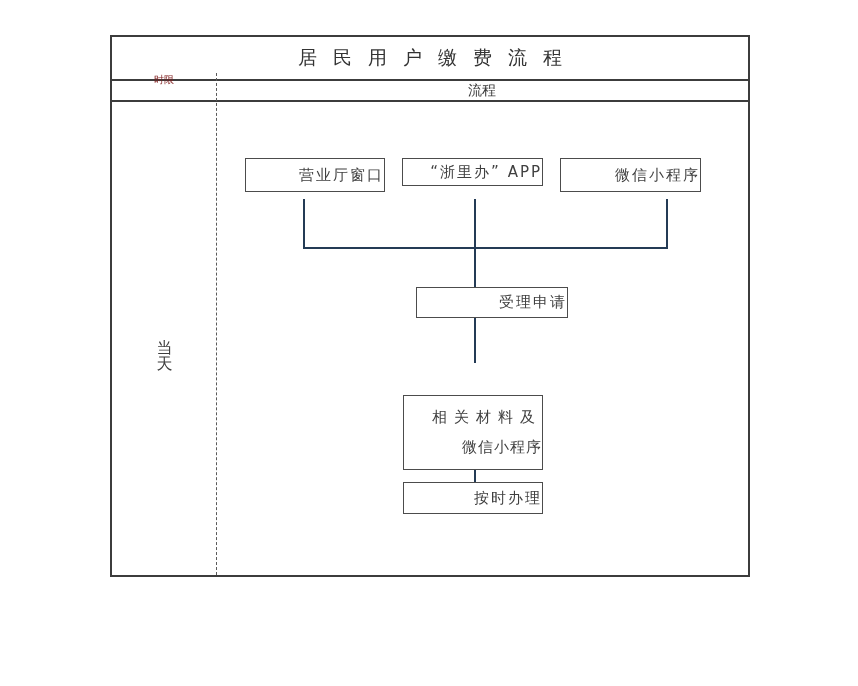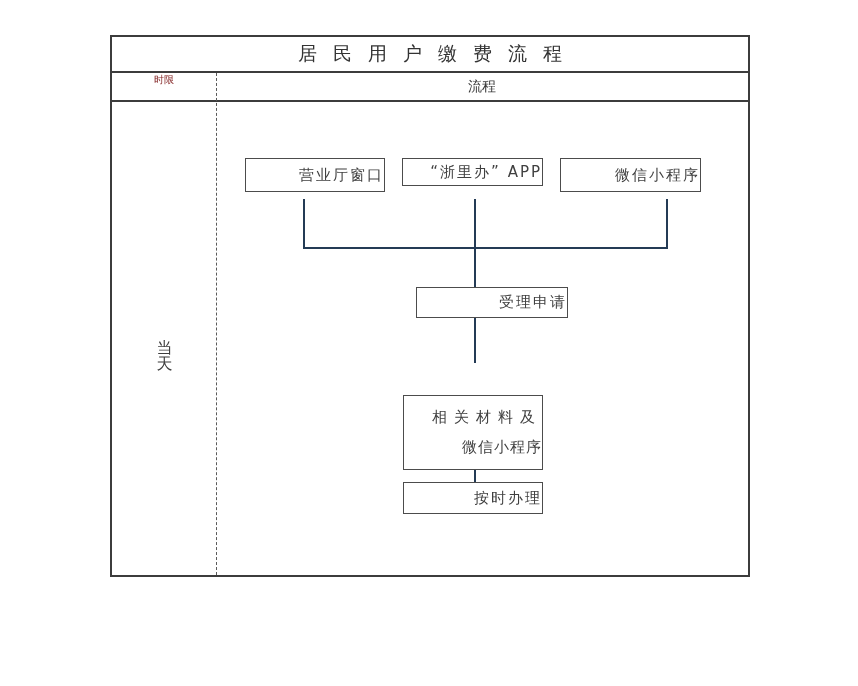--- a/index.html
+++ b/index.html
@@ -17,21 +17,21 @@
   .table {
     position: absolute;
     left: 110px; top: 35px;
     width: 640px; height: 542px;
     border: 2px solid #3c3c3c;
     background: #ffffff;
   }
 
   .title-row {
     position: absolute; left: 0; top: 0; right: 0;
-    height: 36px;
+    height: 44px;
     border-bottom: 2px solid #3c3c3c;
     display: flex; align-items: center; justify-content: center;
   }
   .title-text {
     font-size: 19px;
     letter-spacing: 16px;
     padding-left: 16px; 
     color: #333333;
     white-space: nowrap;
   }
@@ -42,21 +42,21 @@
     border-bottom: 2px solid #3c3c3c;
     display: flex;
   }
   .th-time {
     width: 104px; height: 100%;
     display: flex; align-items: flex-start; justify-content: center;
     font-size: 10px; color: #7f1d1d;
   }
   .th-process {
     flex: 1; height: 100%;
-    display: flex; align-items: center; justify-content: center;
+    display: flex; align-items: flex-end; justify-content: center;
     font-size: 14px; color: #383838;
   }
 
   
   .col-divider {
     position: absolute;
     left: 104px; top: 36px; bottom: 0;
     width: 0;
     border-left: 1px dashed #5a5a5a;
   }

